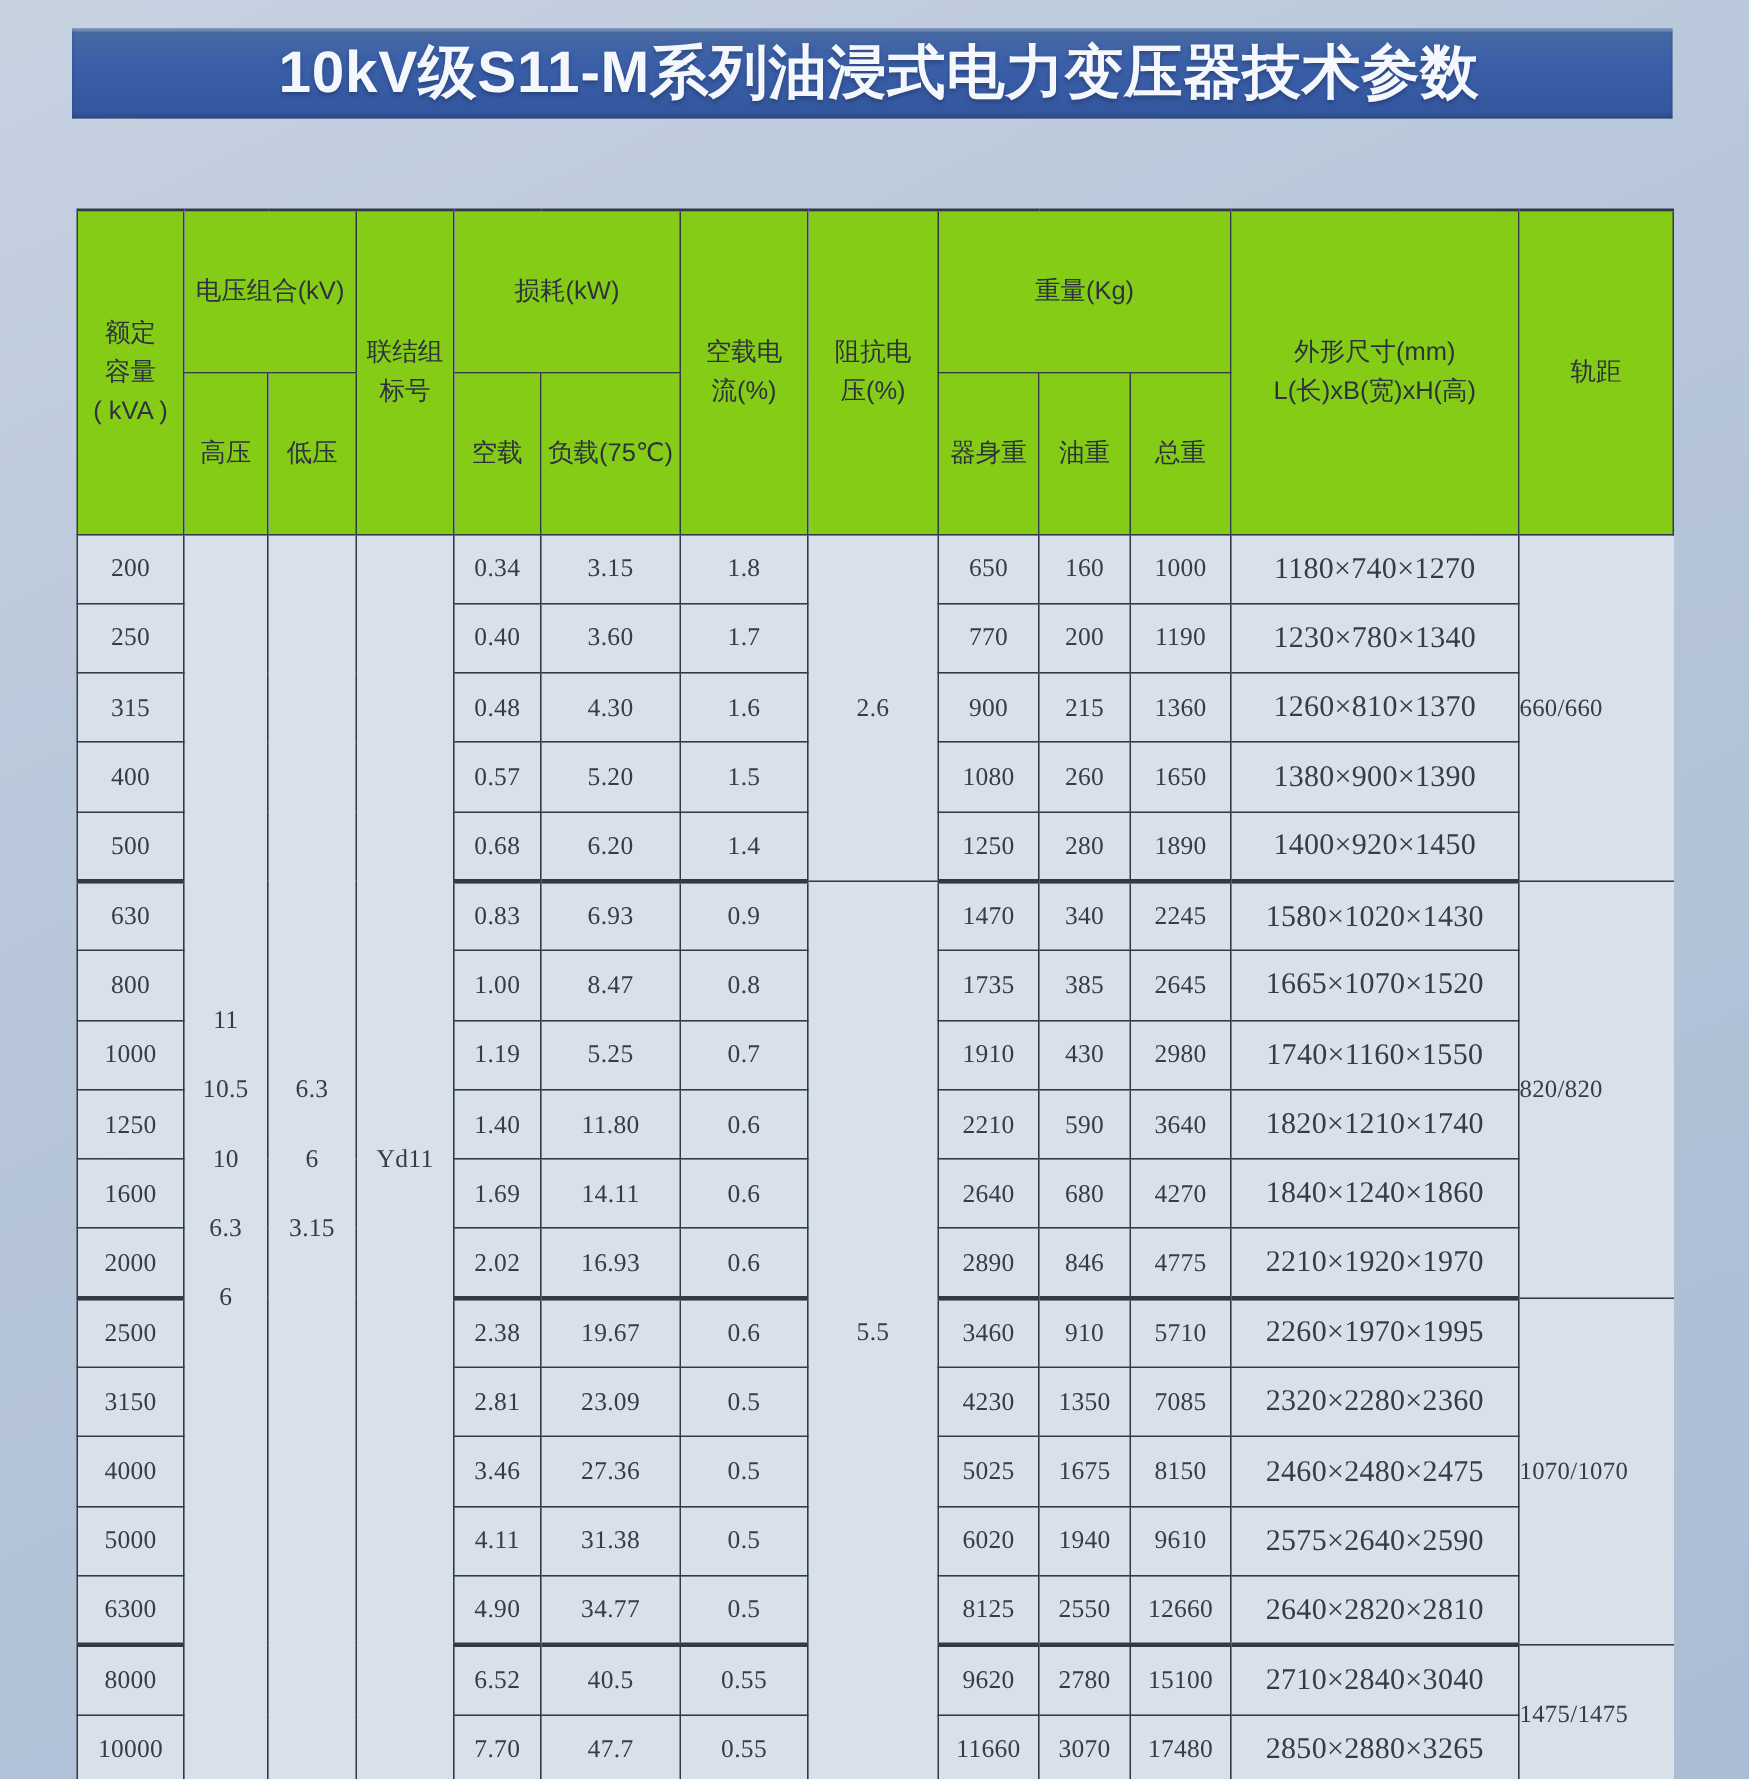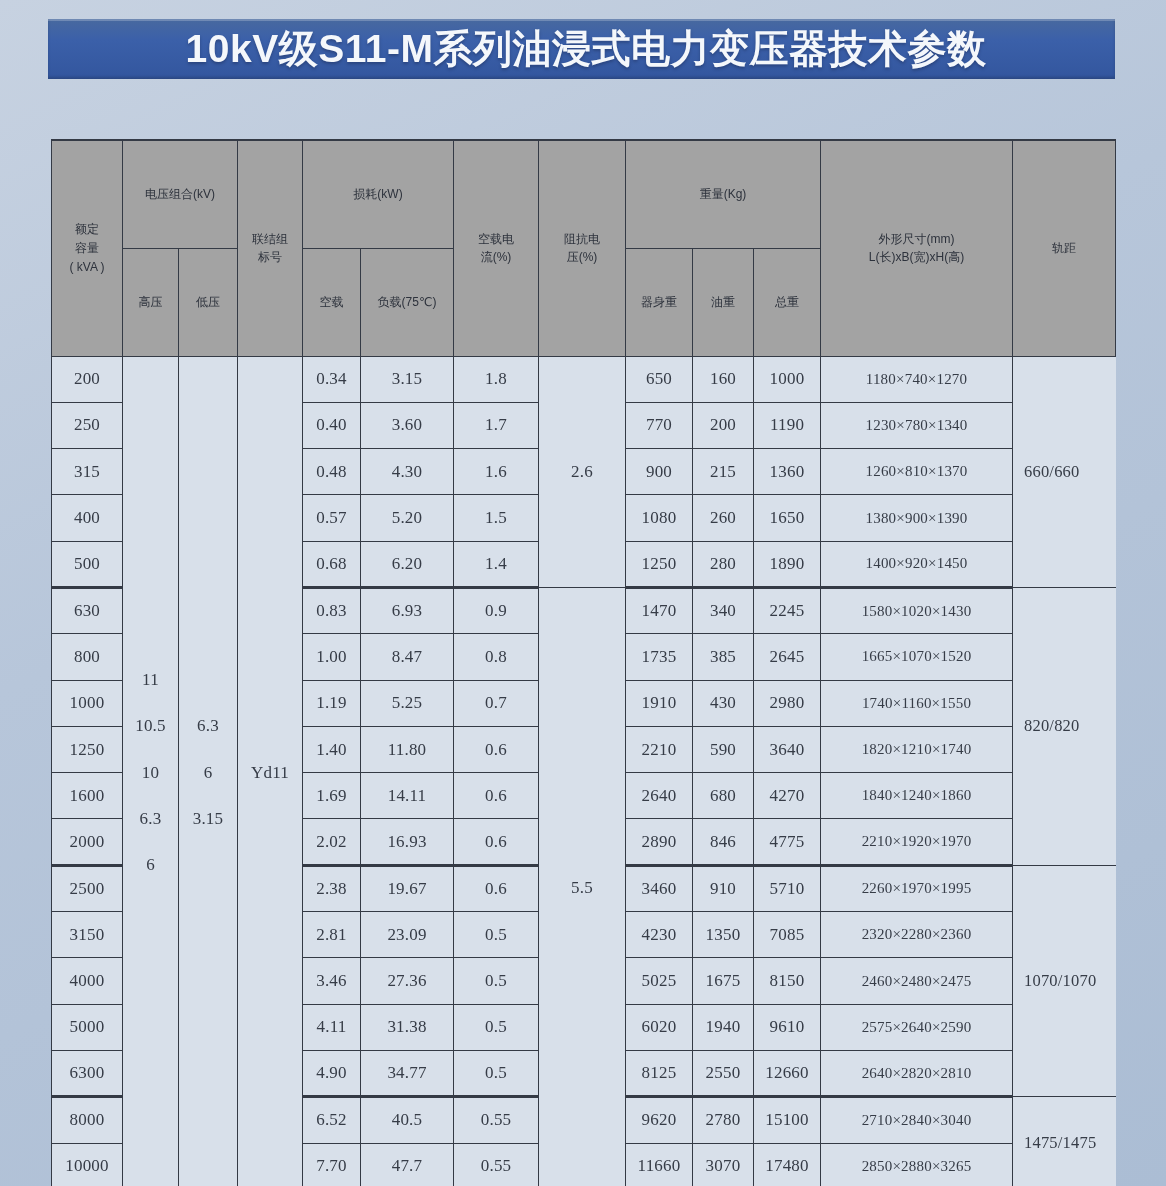--- a/index.html
+++ b/index.html
@@ -24,34 +24,34 @@
   .table-wrap{position:absolute;left:51px;top:139px;}
   table{
     border-collapse:collapse;table-layout:fixed;width:1064px;
   }
   th,td{
     border:1.7px solid #343a45;
     text-align:center;vertical-align:middle;
     padding:0;overflow:hidden;
   }
   thead th{
-    background:#a3a3a3;
-    font-size:12px;font-weight:500;color:#2d323c;
+    background:#84cc16;
+    font-size:17px;font-weight:500;color:#2d323c;
     white-space:pre-line;line-height:1.55;
   }
   thead tr{height:108px;}
   tbody tr{height:46.3px;font-family:Liberation Serif, serif;}
   tbody td{
     background:#d8e0ea;
     font-size:17px;color:#363c47;
     letter-spacing:.2px;
   }
-  tbody td.dims{font-size:15px;}
+  tbody td.dims{font-size:20px;}
   tbody td.gauge{
-    text-align:left;padding-left:11px;border-right:none;font-size:16.5px;
+    text-align:left;border-right:none;font-size:16.5px;
   }
   tbody td.stack div{line-height:46.3px;}
   tbody tr.group-end td{border-bottom-width:3px;}
   thead tr.sub th{border-top-width:1.7px;margin-top:10px;}
   thead tr:first-child th{border-top-width:2px;}
 </style>
 </head>
 <body>
 
 <div class="banner">

